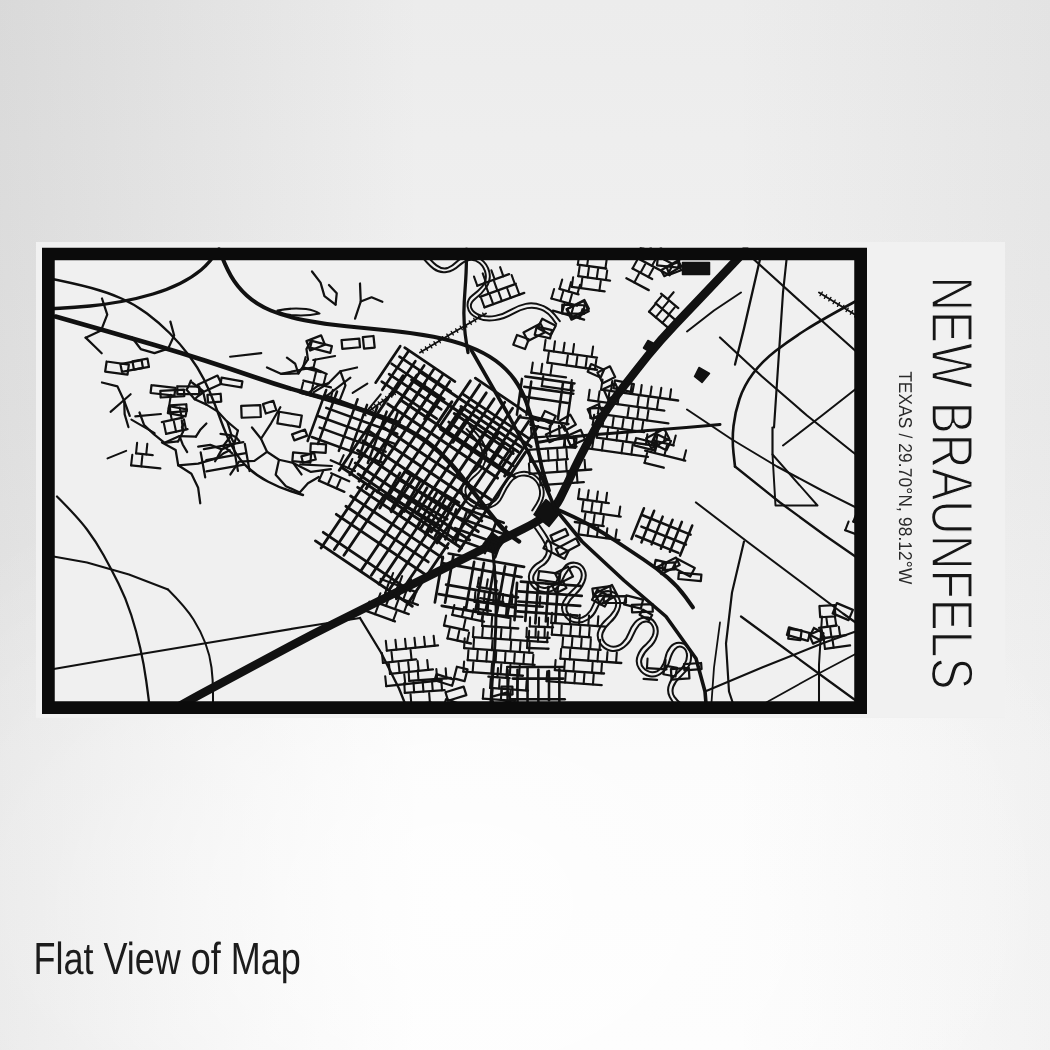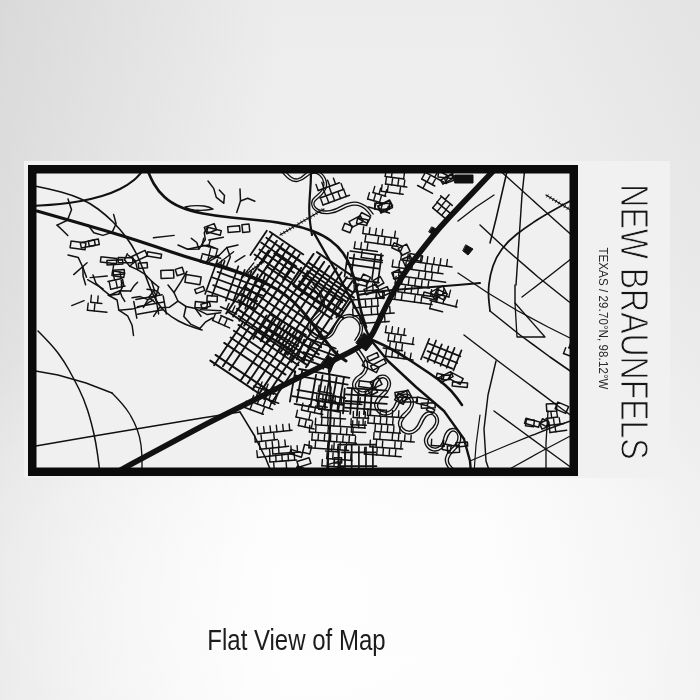--- a/index.html
+++ b/index.html
@@ -6,21 +6,21 @@
     font-family:"Liberation Sans",sans-serif;
     background:
       radial-gradient(110% 80% at 44% 86%, rgba(255,255,255,0.75) 0%, rgba(255,255,255,0) 58%),
       linear-gradient(90deg, rgba(110,110,110,0.15) 0%, rgba(110,110,110,0.0) 40%),
       linear-gradient(270deg, rgba(110,110,110,0.07) 0%, rgba(110,110,110,0.0) 30%),
       linear-gradient(180deg, #ececec 0%, #f2f2f2 40%, #fafafa 72%, #fcfcfc 100%);
     position:relative;
   }
   .card{position:absolute;left:24px;top:161px;width:646px;height:317px;background:#f1f1f1;}
   .big{position:absolute;left:554px;top:0;width:92px;height:317px;}
-  .caption{position:absolute;left:0;top:623px;width:592px;text-align:center;
+  .caption{position:absolute;left:0;top:623px;width:592px;
     font-size:30px;line-height:normal;color:#1c1c1c;}
   .caption span{display:inline-block;transform:scaleX(0.8);transform-origin:center;}
 </style></head>
 <body>
 
 <div class="card">
 
 <svg width="550" height="311" viewBox="0 0 550 311" style="position:absolute;left:4px;top:4px">
 
 <rect x="0" y="0" width="550" height="311" fill="#f0f0f0"></rect>

